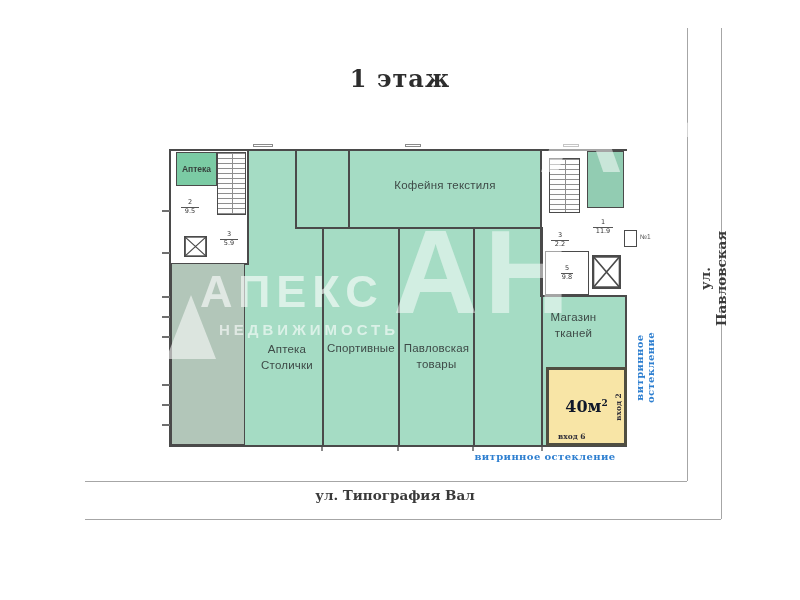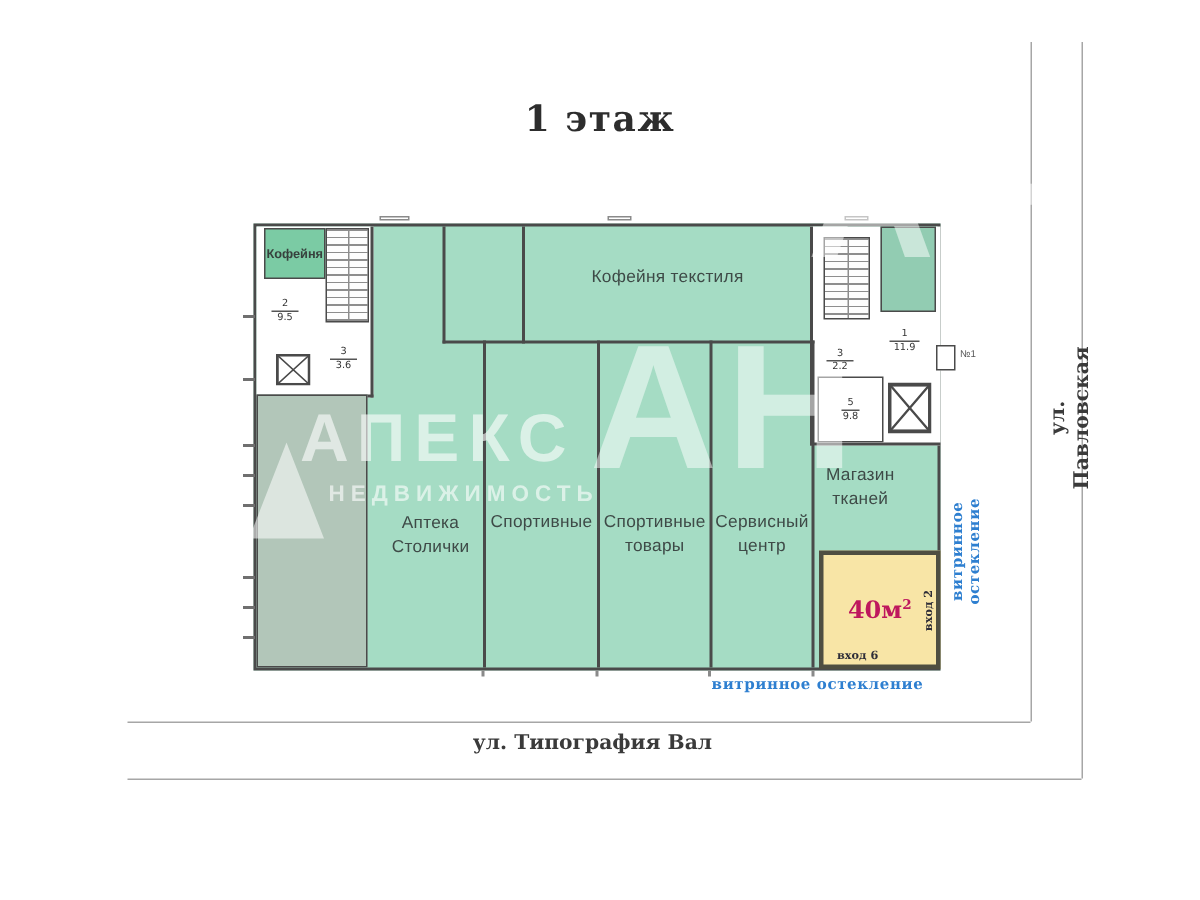--- a/index.html
+++ b/index.html
@@ -81,21 +81,21 @@
   .frac .den { border-top:1px solid #555; padding:0 1px; }
   .fr-2  { left:181px; top:199px; width:18px; }
   .fr-3  { left:220px; top:231px; width:18px; }
   .fr-r1 { left:593px; top:219px; width:20px; }
   .fr-r3 { left:551px; top:232px; width:18px; }
 
   
   .vacant { left:546px; top:367px; width:81px; height:79px;
             background:#f8e5a6; border:3px solid #4f4e41;
             display:flex; align-items:center; justify-content:center; z-index:4; }
-  .vacant-area { font-family:"DejaVu Serif", serif; font-size:16px; font-weight:bold; color:#be185d; }
+  .vacant-area { font-family:"DejaVu Serif", serif; font-size:16px; font-weight:bold; color:#0f172a; }
   .vacant-area sup { font-size:9px; }
   .entr { position:absolute; font-family:"DejaVu Serif", serif; font-size:7.5px;
           font-weight:bold; color:#2e2d38; white-space:nowrap; }
   .entr2 { right:-9px; top:50%; transform:translateY(-50%) rotate(-90deg); }
   .entr1 { left:9px; bottom:2px; }
 
   
   .lb { position:absolute; text-align:center; font-size:11.5px; font-weight:500;
         color:#3e4a47; line-height:1.35; letter-spacing:.2px; z-index:4; }
   .lb-textile    { left:352px; top:178px; width:186px; }
@@ -153,21 +153,21 @@
 
   <div class="wall w-a"></div>
   <div class="wall w-b"></div>
   <div class="wall w-c"></div>
   <div class="wall w-d"></div>
   <div class="wall w-e"></div>
   <div class="wall w-f"></div>
   <div class="wall w-g"></div>
 
   <div class="abs kofeinya">
-    <span>Кофейня</span>
+    <span>Аптека</span>
   </div>
 
   <div class="abs darkroom"></div>
 
   <div class="stairs st-1"></div>
   <div class="stairs st-2"></div>
 
   <div class="elev el-1">
     <svg viewBox="0 0 10 10" preserveAspectRatio="none">
       <rect x="0.4" y="0.4" width="9.2" height="9.2" fill="#fff" stroke="#4a4a4a" stroke-width="0.8"></rect>
@@ -183,21 +183,21 @@
 
   <div class="abs porch"></div>
   <div class="abs porch-label">№1</div>
 
   <div class="frac fr-2">
     <div>2</div>
     <div class="den">9.5</div>
   </div>
   <div class="frac fr-3">
     <div>3</div>
-    <div class="den">3.6</div>
+    <div class="den">5.9</div>
   </div>
   <div class="frac fr-r1">
     <div>1</div>
     <div class="den">11.9</div>
   </div>
   <div class="frac fr-r3">
     <div>3</div>
     <div class="den">2.2</div>
   </div>
   <div class="abs room5">
@@ -217,22 +217,21 @@
 
   <div class="wm wm-tri"></div>
   <div class="wm wm-sub">НЕДВИЖИМОСТЬ</div>
   <div class="wm wm-brand">АПЕКС</div>
   <div class="wm wm-init">АН</div>
   <div class="wm wm-init-top">АН</div>
 
   <div class="lb lb-textile">Кофейня текстиля</div>
   <div class="lb lb-apteka">Аптека Столички</div>
   <div class="lb lb-tipografia">Спортивные</div>
-  <div class="lb lb-sport">Спортивные товары</div>
-  <div class="lb lb-service">Сервисный центр</div>
+  <div class="lb lb-sport">Павловская товары</div>
   <div class="lb lb-tkani">Магазин тканей</div>
 
   <div class="glz glz-bottom">витринное остекление</div>
   <div class="glz glz-right">витринное остекление</div>
 
   <div class="tick" style="left:162px; top:210px;"></div>
   <div class="tick" style="left:162px; top:252px;"></div>
   <div class="tick" style="left:162px; top:296px;"></div>
   <div class="tick" style="left:162px; top:316px;"></div>
   <div class="tick" style="left:162px; top:336px;"></div>

